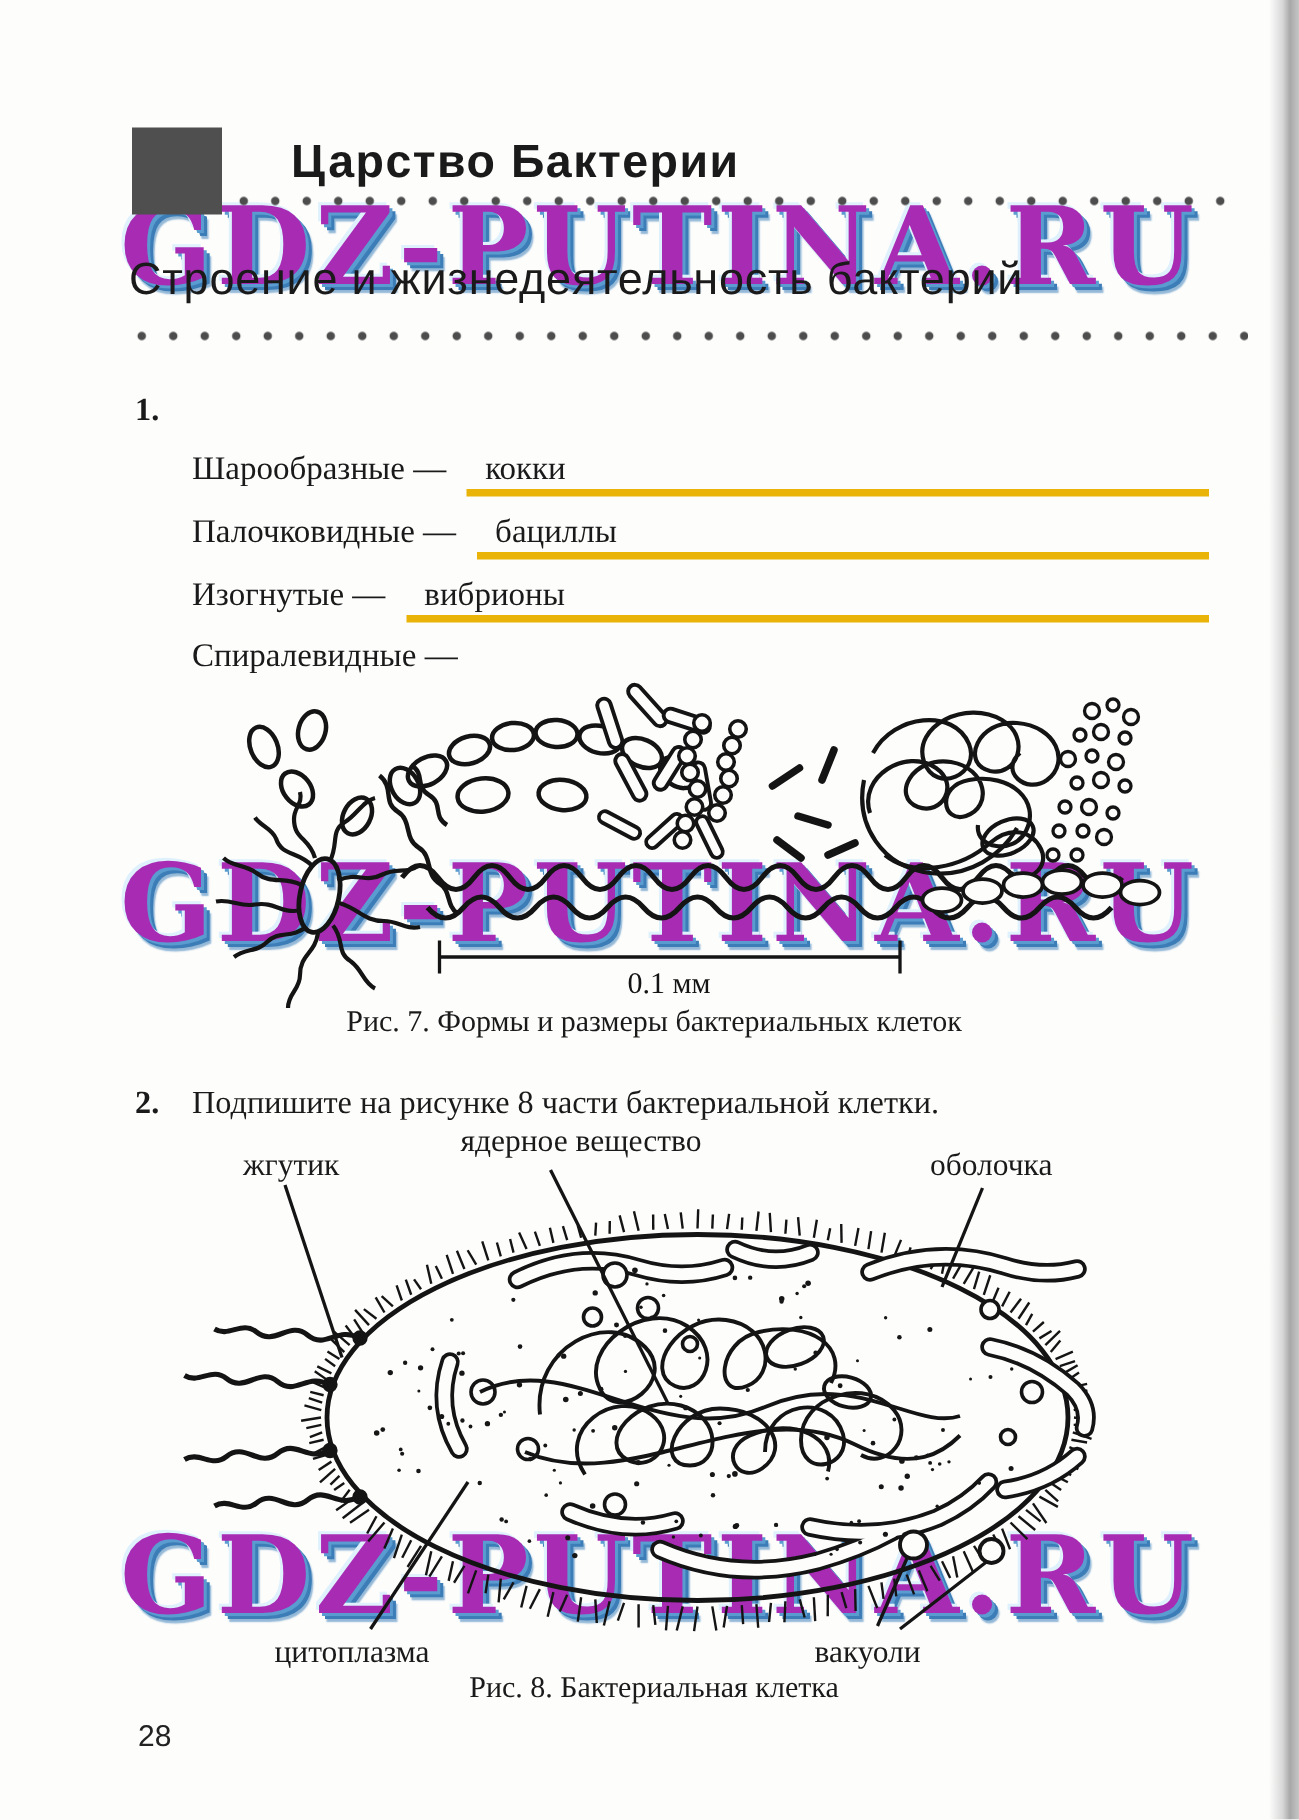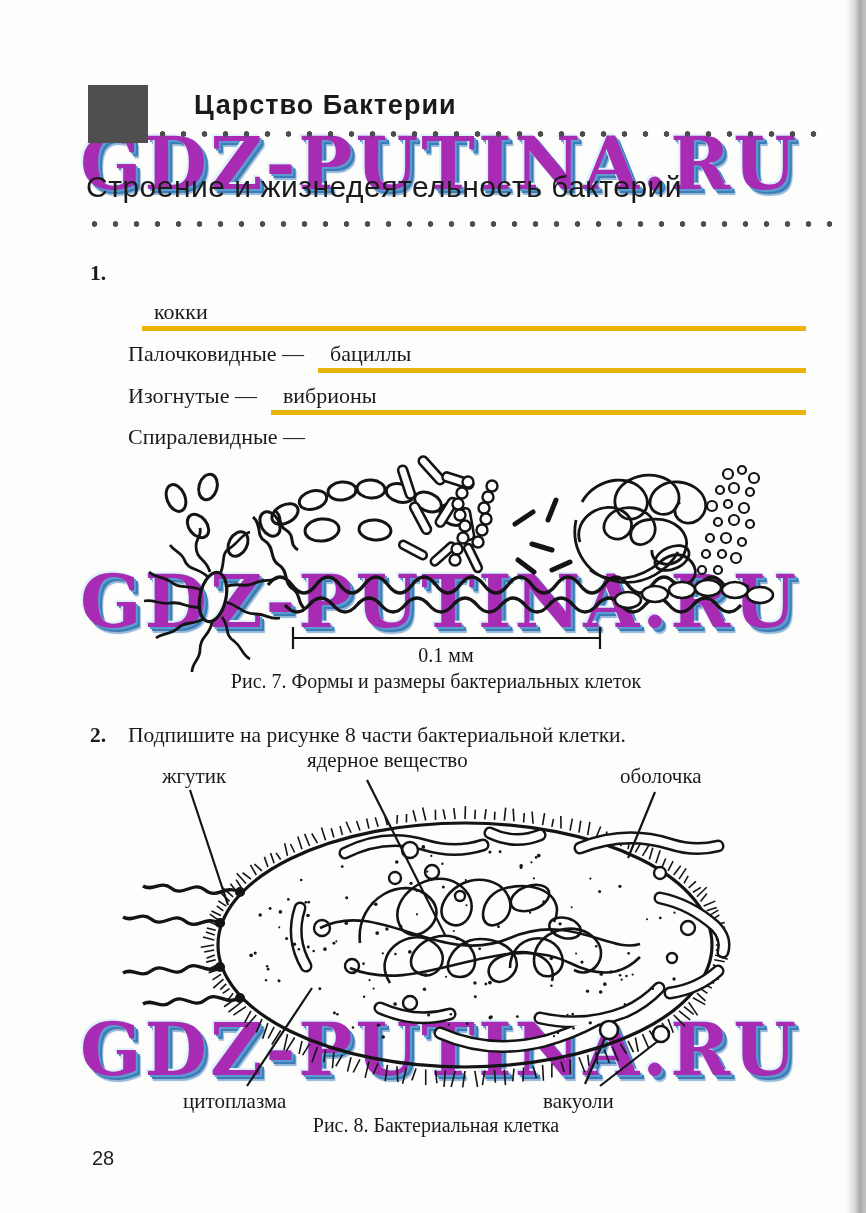--- a/index.html
+++ b/index.html
@@ -9,21 +9,21 @@
   
   .page-edge{right:0;top:0;bottom:0;width:20px;z-index:5;
     background:linear-gradient(to right, rgba(0,0,0,0) 0%, #d8d8d8 45%, #a8a8a8 70%, #c6c6c6 100%);}
   
   .wm{left:80px;z-index:1;font-family:"DejaVu Serif", serif;font-weight:bold;
       font-size:72px;line-height:72px;letter-spacing:3px;white-space:nowrap;color:#a21caf;opacity:.93;
       text-shadow:-2px -2px 0 #ddf1fc, 2px 2px 0 #4e95cd, 4px 4px 0 #2e74b2, 5px 6px 1px rgba(46,116,178,.55);}
   .content{z-index:2;}
   .chapter-square{left:88px;top:85px;width:60px;height:58px;background:#4f4f4f;z-index:2;}
   .chapter-title{left:194px;top:90px;font-family:"Liberation Sans",sans-serif;font-weight:bold;
-      font-size:27px;letter-spacing:1px;z-index:2;}
+      font-size:31px;letter-spacing:1px;z-index:2;}
   .section-title{left:86px;top:170px;font-family:"Liberation Sans",sans-serif;font-weight:normal;
       font-size:30px;letter-spacing:.5px;z-index:2;}
   .dotline{height:10px;z-index:2;
     background-image:radial-gradient(circle 3px at 50% 50%, #4d4d4d 2.5px, rgba(0,0,0,0) 3.1px);
     background-size:21px 10px;background-repeat:repeat-x;}
   .line-a{left:152px;top:129px;width:668px;}
   .line-b{left:84px;top:219px;width:748px;}
   .task{left:90px;top:0;width:724px;font-size:21.5px;z-index:2;display:flex;}
   .task .num{font-weight:bold;width:38px;flex:none;}
   .t1{top:261px;}
@@ -52,20 +52,21 @@
 <div class="abs chapter-square"></div>
 <div class="abs chapter-title">Царство Бактерии</div>
 <div class="abs dotline line-a"></div>
 <div class="abs section-title">Строение и жизнедеятельность бактерий</div>
 <div class="abs dotline line-b"></div>
 
 <div class="abs task t1">
   <span class="num">1.</span>
 </div>
 <div class="abs row r0">
+  <span class="lbl">Шарообразные —</span>
   <span class="ans">кокки</span>
 </div>
 <div class="abs row r1">
   <span class="lbl">Палочковидные —</span>
   <span class="ans">бациллы</span>
 </div>
 <div class="abs row r2">
   <span class="lbl">Изогнутые —</span>
   <span class="ans">вибрионы</span>
 </div>

